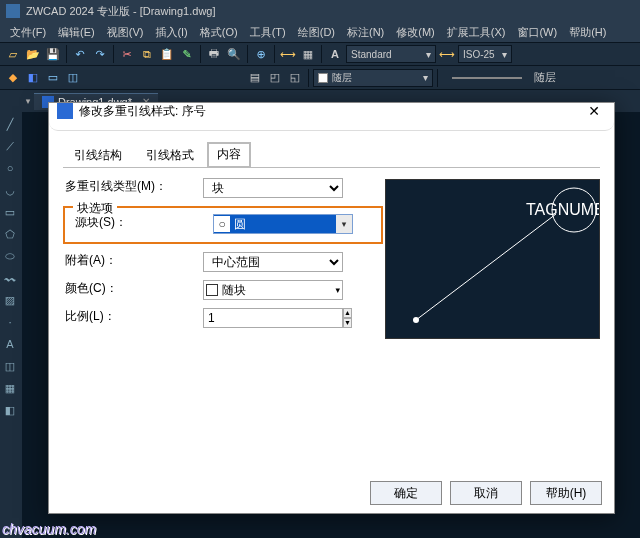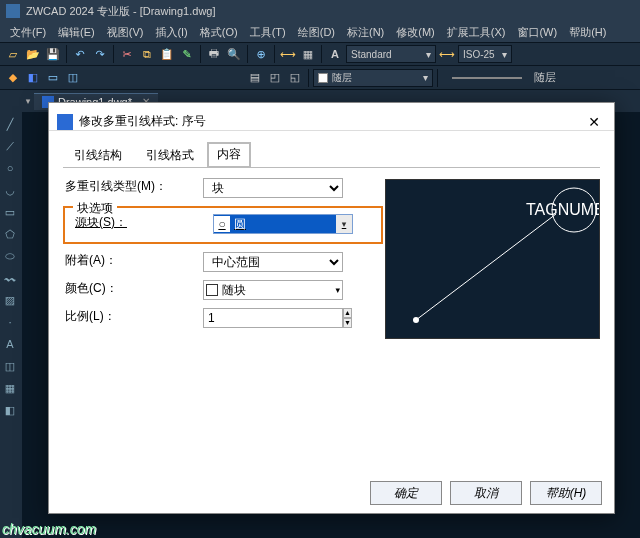--- a/index.html
+++ b/index.html
@@ -17,54 +17,54 @@
   .doc-tab-row { height: 22px; background: #1e2e3e; display: flex; align-items: center; padding-left: 22px; }
   .doc-tab { background: #2a3b4d; color: #fff; font-size: 11px; padding: 2px 8px; display: flex; align-items: center; gap: 4px; border-top: 1px solid #4a6a8a; }
   .doc-tab-x { color: #aaa; font-size: 10px; padding-left: 6px; }
   .chev { width: 12px; color: #aaa; font-size: 9px; text-align: center; }
   .left-toolbar { position: absolute; left: 0; top: 112px; width: 22px; background: #1e2e3e; height: 426px; display: flex; flex-direction: column; gap: 2px; padding-top: 2px; }
   .left-toolbar .li { width: 20px; height: 20px; display: flex; align-items: center; justify-content: center; color: #8ab; font-size: 11px; }
   .canvas-bg { position: absolute; left: 22px; top: 112px; right: 0; bottom: 0; background: #0a1825; }
 
   
   .dialog { position: absolute; left: 48px; top: 102px; width: 567px; height: 412px; background: #fff; border: 1px solid #888; box-shadow: 0 4px 24px rgba(0,0,0,.5); color: #000; }
-  .dlg-title { height: 28px; display: flex; align-items: flex-end; padding: 0 8px; font-size: 12px; border-bottom: 1px solid #ddd; }
+  .dlg-title { height: 28px; display: flex; align-items: flex-start; padding: 0 8px; font-size: 12px; border-bottom: 1px solid #ddd; border-radius: 9px; }
   .dlg-title .ico { width: 16px; height: 16px; background: #2a6ad4; margin-right: 6px; }
   .dlg-close { margin-left: auto; font-size: 14px; padding: 0 6px; cursor: default; }
   .dlg-body { padding: 10px 14px 0 14px; position: relative; height: 340px; }
   .tabs { display: flex; font-size: 12px; border-bottom: 1px solid #bbb; margin-bottom: 10px; }
   .tab { padding: 4px 10px; border: 1px solid transparent; border-bottom: none; margin-right: 2px; position: relative; top: 1px; }
   .tab.active { border-color: #bbb; background: #fff; }
   .highlight-tab { border: 2px solid #e67817; padding: 2px 8px; }
   .form { width: 320px; font-size: 12px; }
   .row { display: flex; margin-bottom: 8px; }
   .row label { width: 140px; padding-left: 2px; }
   .row .ctrl { flex: 1; }
   select, input[type=text] { width: 140px; height: 20px; font-size: 12px; border: 1px solid #aaa; padding: 0 4px; background: #fff; }
-  .fieldset { border: 1px solid #bbb; padding: 6px 12px 8px 8px; margin-bottom: 8px; position: relative; text-decoration: underline; }
+  .fieldset { border: 1px solid #bbb; padding: 6px 12px 8px 8px; margin-bottom: 8px; position: relative; }
   .fieldset-label { position: absolute; top: -8px; left: 8px; background: #fff; padding: 0 4px; font-size: 12px; }
   .highlight-box { border: 2px solid #e67817; }
   .combo-wrap { display: flex; align-items: center; width: 140px; height: 20px; border: 1px solid #7a9fd4; background: #0a5ac4; }
   .combo-wrap .circ { width: 16px; height: 16px; display: flex; align-items: center; justify-content: center; background: #fff; color: #333; }
   .combo-wrap .val { flex: 1; color: #fff; padding: 0 4px; font-size: 12px; }
   .combo-wrap .dd { width: 16px; background: #eaeaea; color: #333; text-align: center; font-size: 9px; line-height: 18px; }
   .color-combo { display: flex; align-items: center; width: 140px; height: 20px; border: 1px solid #aaa; padding: 0 2px; gap: 4px; }
   .swatch { width: 12px; height: 12px; border: 1px solid #333; background: #fff; }
   .spin { display: flex; width: 140px; }
   .spin input { flex: 1; }
   .spin .btns { width: 16px; display: flex; flex-direction: column; }
   .spin .btns div { flex: 1; border: 1px solid #aaa; font-size: 7px; text-align: center; line-height: 8px; background: #eee; }
 
   .preview { position: absolute; right: 14px; top: 48px; width: 215px; height: 160px; background: #0e1f30; border: 1px solid #333; overflow: hidden; }
 
   .dlg-buttons { position: absolute; bottom: 8px; right: 12px; display: flex; gap: 8px; }
-  .btn { min-width: 72px; height: 24px; font-size: 12px; border: 1px solid #888; background: #eef2f8; display: flex; align-items: center; justify-content: center; cursor: default; font-style: italic; }
+  .btn { min-width: 72px; height: 24px; font-size: 12px; border: 1px solid #888; background: #eef2f8; display: flex; align-items: center; justify-content: center; cursor: default; }
 
   .watermark { position: absolute; left: 2px; bottom: 2px; font-size: 22px; font-weight: bold; color: #1a5fb4; font-style: italic; text-shadow: 1px 1px 0 #fff, -1px -1px 0 #fff; line-height: 1; pointer-events: none; }
-  .watermark .sub { font-size: 14px; font-weight: normal; color: #86efac; text-shadow: 1px 1px 0 #fff; }
+  .watermark .sub { font-size: 14px; font-weight: normal; color: #c4b5fd; text-shadow: 1px 1px 0 #fff; }
 </style>
 </head>
 <body>
 
 <div class="titlebar">
   <span class="app-icon"></span>
   <span>ZWCAD 2024 专业版 - [Drawing1.dwg]</span>
 </div>
 
 <div class="menubar">

